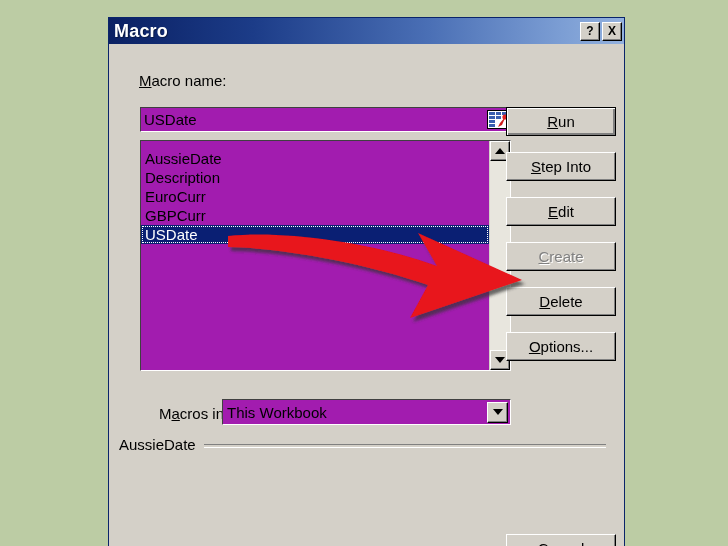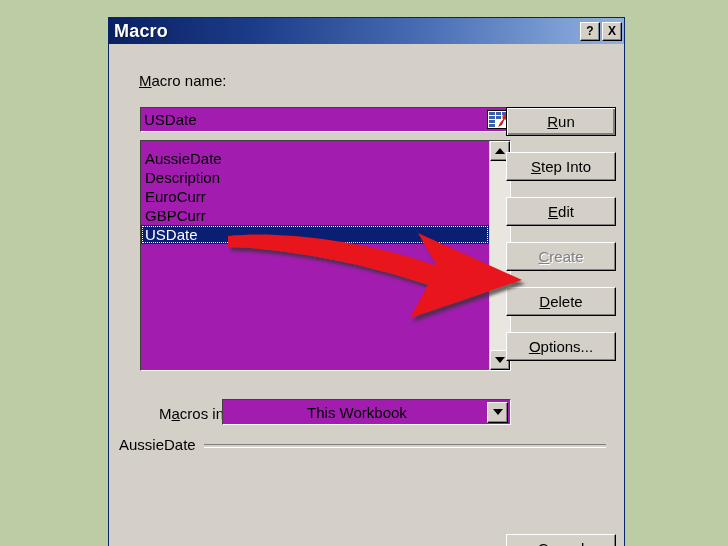--- a/index.html
+++ b/index.html
@@ -217,21 +217,20 @@
     height: 26px;
     display: flex;
     align-items: center;
   }
   #macros-in-value {
     flex: 1;
     font-size: 15px;
     color: #000;
     padding-left: 4px;
     white-space: nowrap;
-    text-align: center;
   }
   #macros-in-arrow {
     width: 21px;
     height: 21px;
     margin-right: 2px;
     flex: none;
     background: #d4d0c8;
     border-top: 1px solid #ffffff;
     border-left: 1px solid #ffffff;
     border-right: 1px solid #000000;

